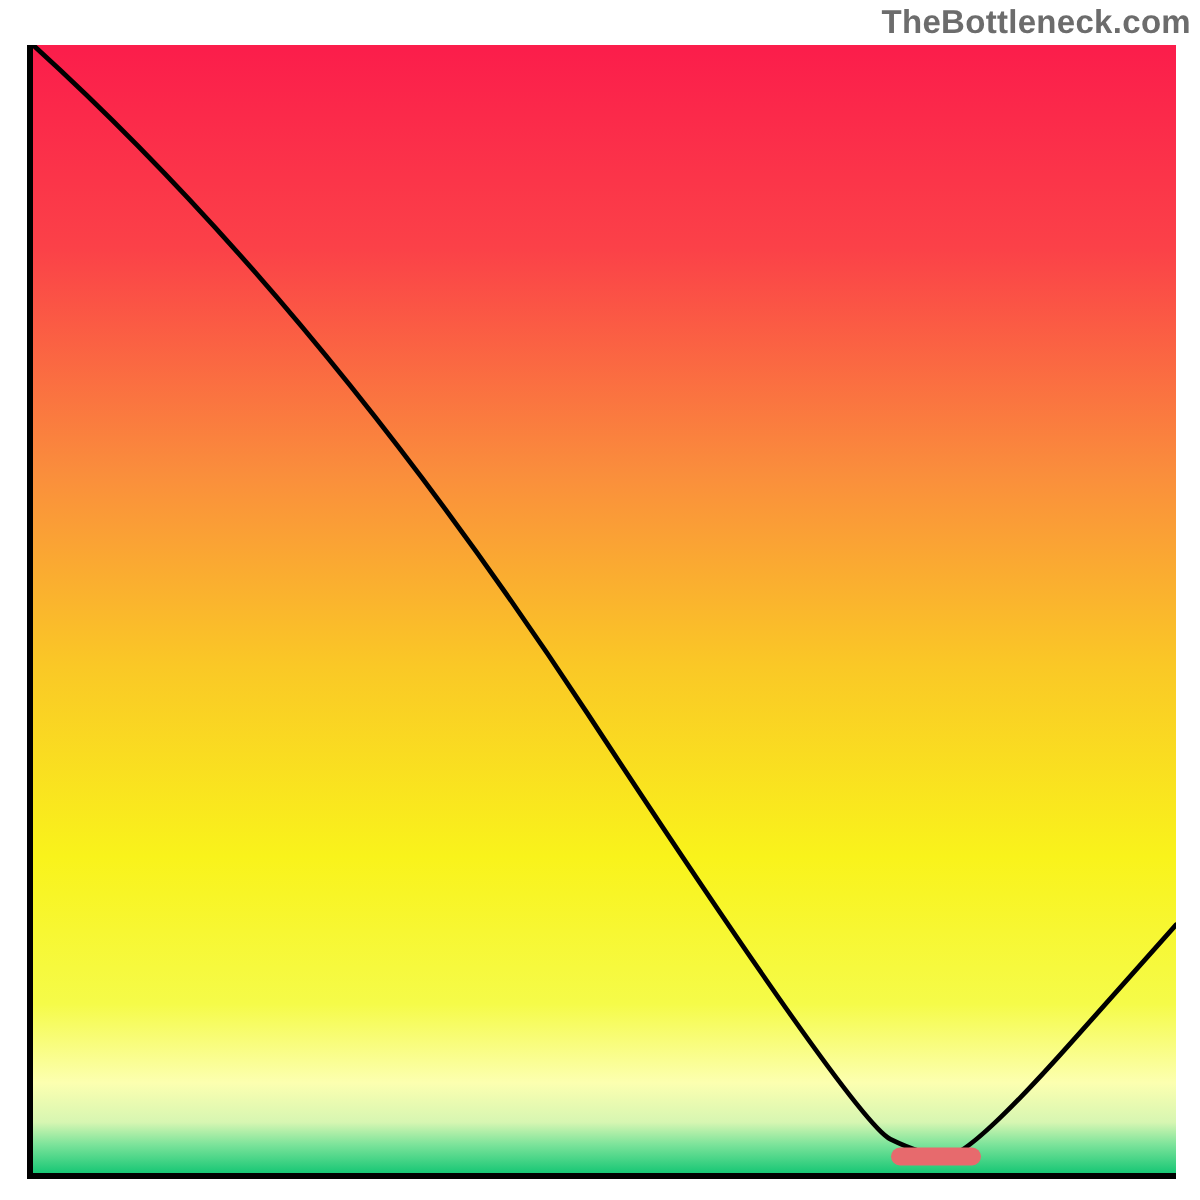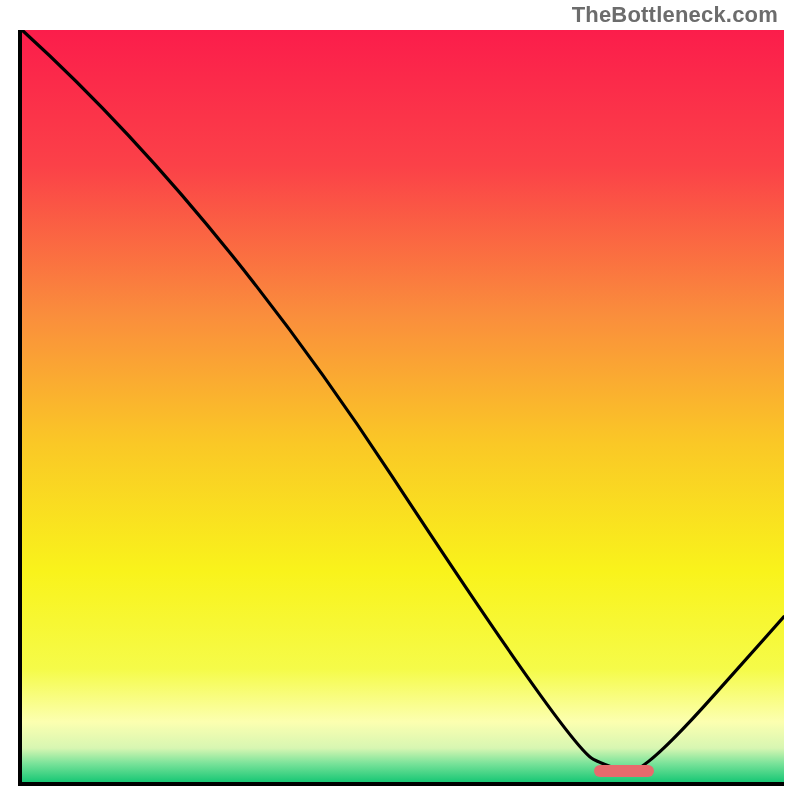--- a/index.html
+++ b/index.html
@@ -11,21 +11,21 @@
     font-family: Arial, Helvetica, sans-serif;
   }
   .frame {
     position: relative;
     width: 800px;
     height: 800px;
   }
   .watermark {
     position: absolute;
     top: 2px;
-    right: 22px;
+    right: 6px;
     color: #6c6c6c;
     font-size: 22px;
     font-weight: 600;
     letter-spacing: 0.2px;
   }
   .plot-outer {
     position: absolute;
     left: 18px;
     top: 30px;
     width: 766px;

